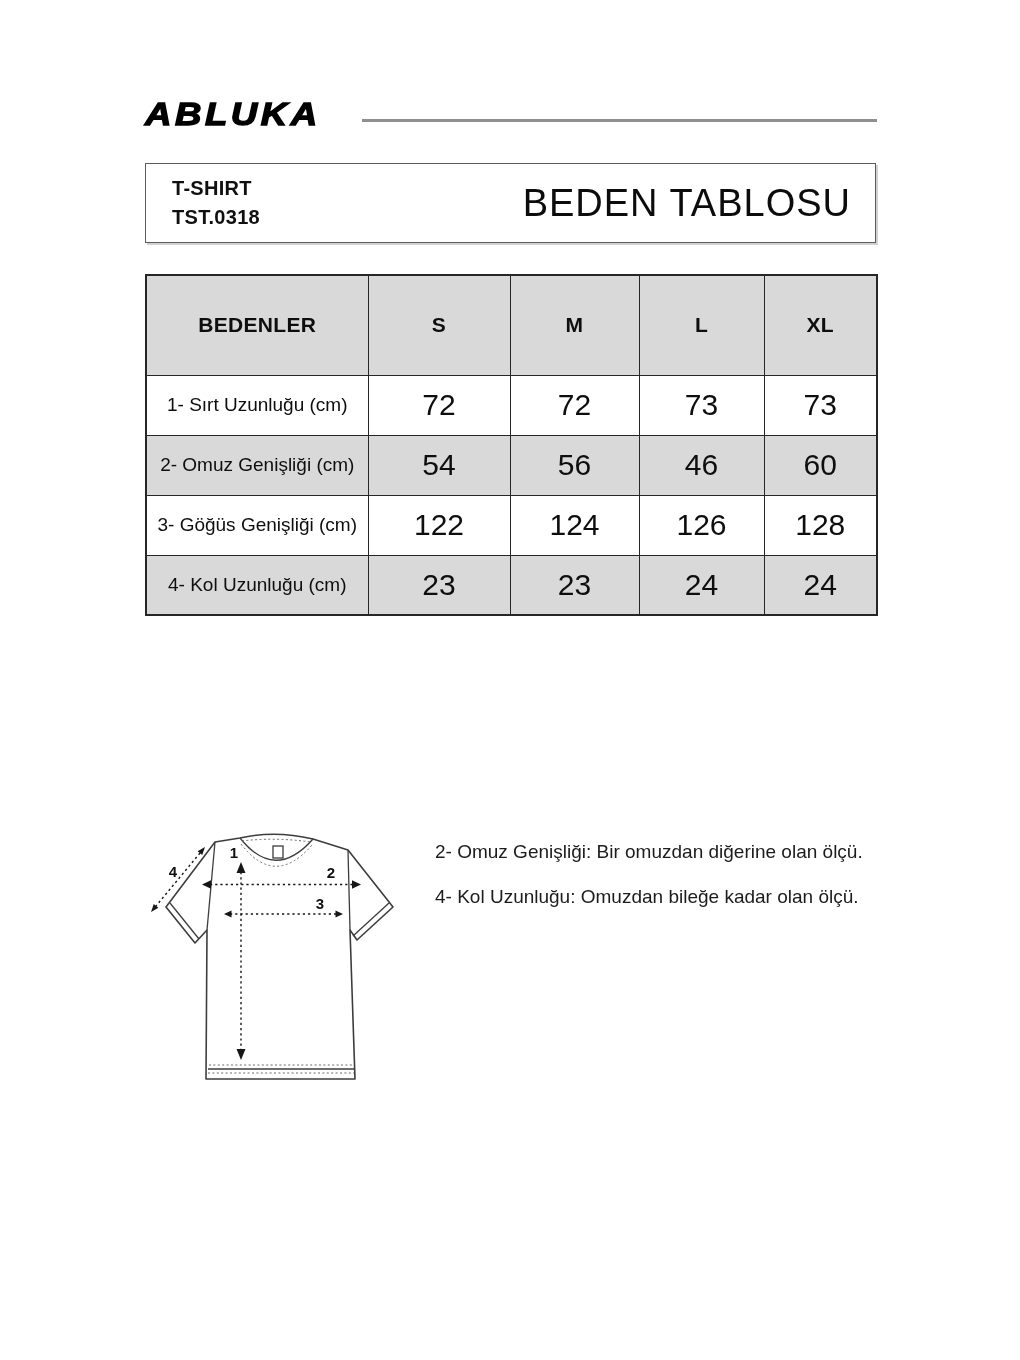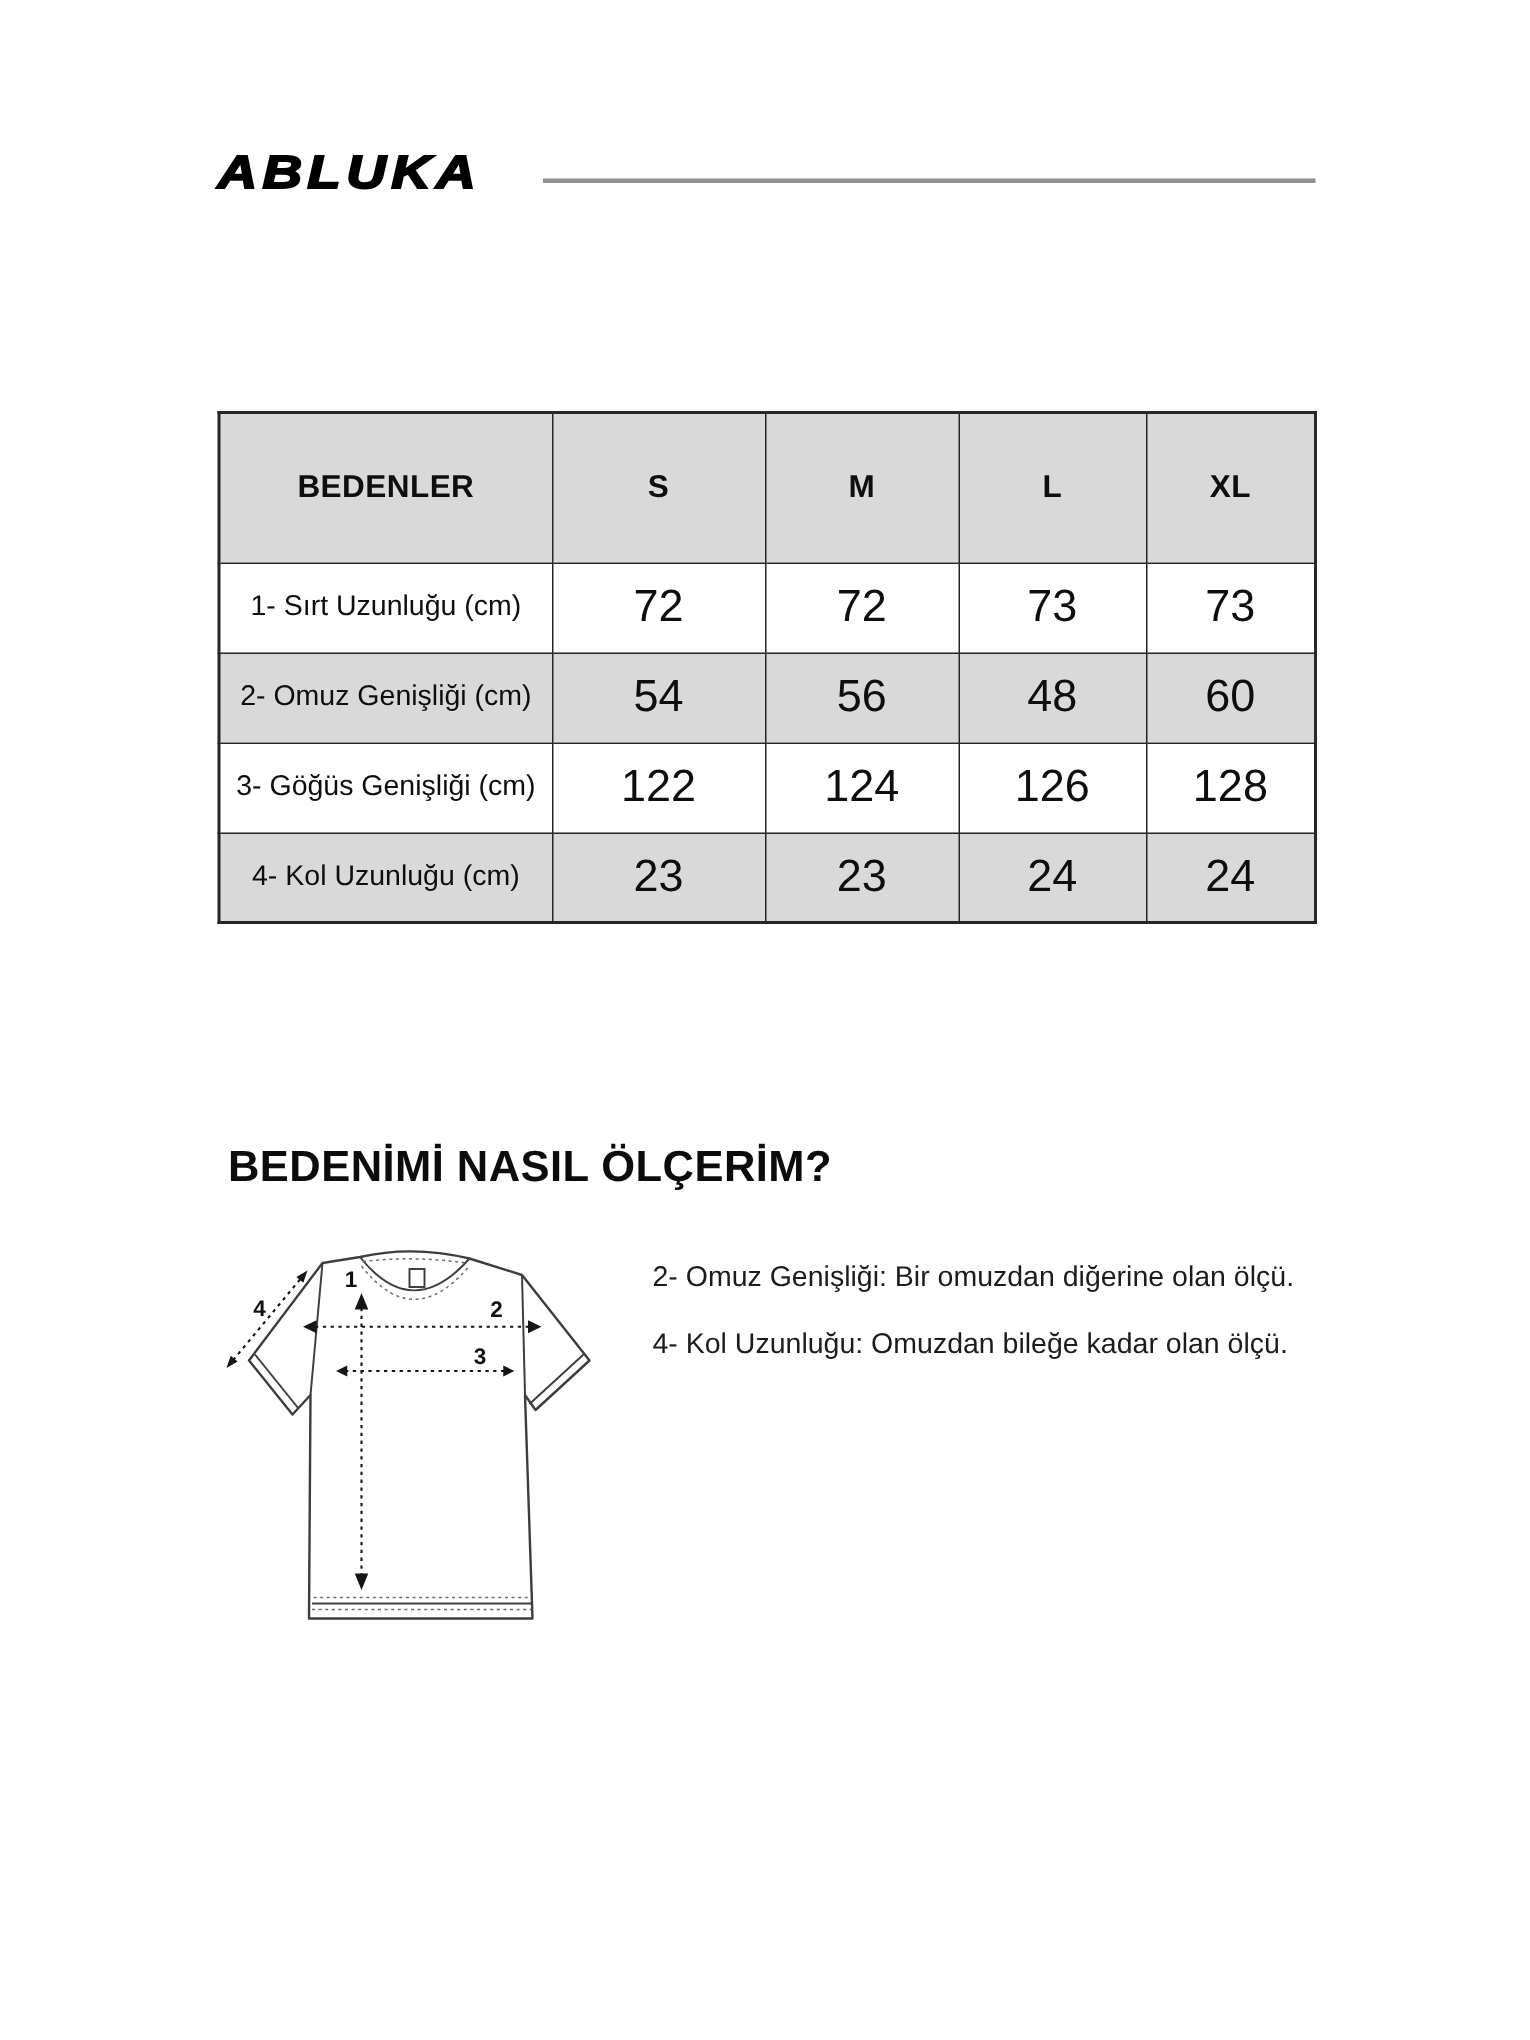--- a/index.html
+++ b/index.html
@@ -48,20 +48,27 @@
   .mlabel{font-family:"Liberation Sans","DejaVu Sans",sans-serif;font-size:15px;font-weight:600;fill:#101010;}
 </style>
 </head>
 <body>
 
 <div class="page">
 
   <div class="logo">ABLUKA</div>
   <div class="logo-rule"></div>
 
+  <div class="title-box">
+    <div class="product-lines">
+      <div>T-SHIRT</div>
+      <div>TST.0318</div>
+    </div>
+    <div class="box-title">BEDEN TABLOSU</div>
+  </div>
 
   <table class="size">
     <colgroup>
       <col style="width:222px">
         <col style="width:142px">
         <col style="width:129px">
       <col style="width:125px">
         <col style="width:113px">
     </colgroup>
     <tbody>
@@ -76,41 +83,40 @@
         <td class="rowlabel">1- Sırt Uzunluğu (cm)</td>
         <td class="val">72</td>
         <td class="val">72</td>
         <td class="val">73</td>
         <td class="val">73</td>
       </tr>
       <tr class="datarow shade">
         <td class="rowlabel">2- Omuz Genişliği (cm)</td>
         <td class="val">54</td>
         <td class="val">56</td>
-        <td class="val">48</td>
+        <td class="val">46</td>
         <td class="val">60</td>
       </tr>
       <tr class="datarow plain">
         <td class="rowlabel">3- Göğüs Genişliği (cm)</td>
         <td class="val">122</td>
         <td class="val">124</td>
         <td class="val">126</td>
         <td class="val">128</td>
       </tr>
       <tr class="datarow shade">
         <td class="rowlabel">4- Kol Uzunluğu (cm)</td>
         <td class="val">23</td>
         <td class="val">23</td>
         <td class="val">24</td>
         <td class="val">24</td>
       </tr>
     </tbody>
   </table>
 
-  <div class="section-heading">BEDENİMİ NASIL ÖLÇERİM?</div>
 
   <svg class="diagram" viewBox="0 0 280 270">
 
     <path class="tee" d="M 70,22 L 95,18 Q 130,10 168,19 L 203,30
          L 248,87 L 212,120 L 205,110 L 210,259
          L 61,259 L 62,110 L 50,123 L 21,87 Z"></path>
 
     <path class="seam" d="M 95,18 Q 130,62 168,19"></path>
     <path class="stitch" d="M 97,21 Q 130,17 166,22"></path>
     <path class="stitch" d="M 96,24 Q 130,68 167,25"></path>

